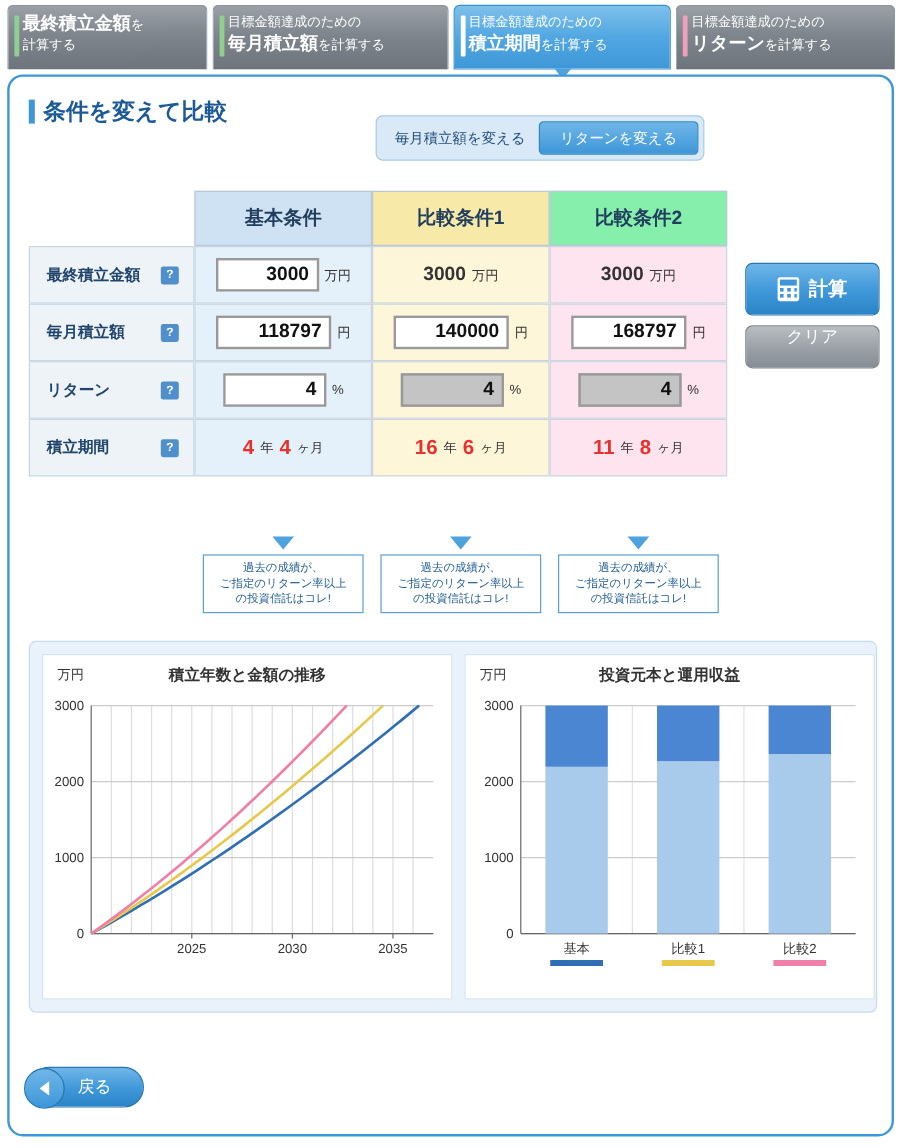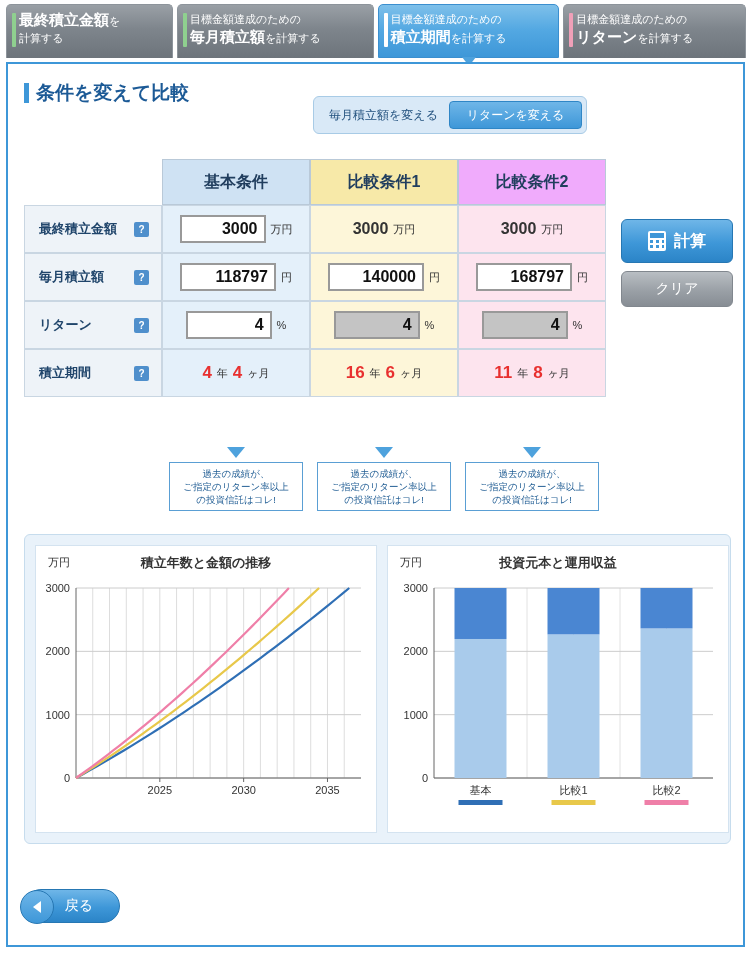--- a/index.html
+++ b/index.html
@@ -67,21 +67,21 @@
     border-right: 7px solid transparent;
     border-top: 9px solid #4ea2dd;
   }
 
   
   .panel {
     position: absolute;
     top: 62px; left: 6px;
     width: 739px; height: 885px;
     border: 2px solid #3e97d8;
-    border-radius: 0;
+    border-radius: 13px;
     background: #ffffff;
   }
   .panel-title {
     position: absolute;
     top: 16px; left: 16px;
     font-size: 19px; font-weight: bold;
     color: #1c5a96;
     padding-left: 12px;
   }
   .panel-title::before {
@@ -152,21 +152,21 @@
     gap: 5px;
     font-size: 13px;
   }
   .hdr {
     height: 46px;
     font-size: 16px; font-weight: bold; color: #213e5e;
     border: 1px solid #b9c9d8;
   }
   .hdr.b { background: #cfe2f3; }
   .hdr.c1 { background: #f7e9a8; }
-  .hdr.c2 { background: #f0abfc; }
+  .hdr.c2 { background: #86efac; }
   .col-b  { background: #e4f0fa; }
   .col-c1 { background: #fdf6d9; }
   .col-c2 { background: #fde4ee; }
 
   .inp {
     width: 86px; height: 28px;
     border: 2px solid #999999;
     background: #ffffff;
     text-align: right;
     padding-right: 6px;
@@ -199,21 +199,21 @@
   }
   .btn-clear {
     position: absolute;
     top: 207px; left: 613px;
     width: 112px; height: 36px;
     border-radius: 6px;
     background: linear-gradient(180deg,#b9bec3 0%,#9aa0a6 55%,#878d94 100%);
     border: 1px solid #81878e;
     color: #ffffff;
     font-size: 14px;
-    display: flex; align-items: center; justify-content: center;
+    display: flex; align-items: flex-start; justify-content: center;
     cursor: pointer;
   }
   .calc-icon {
     width: 18px; height: 20px;
     background: #ffffff;
     border-radius: 2px;
     position: relative;
   }
   .calc-icon::before {
     content:"";

